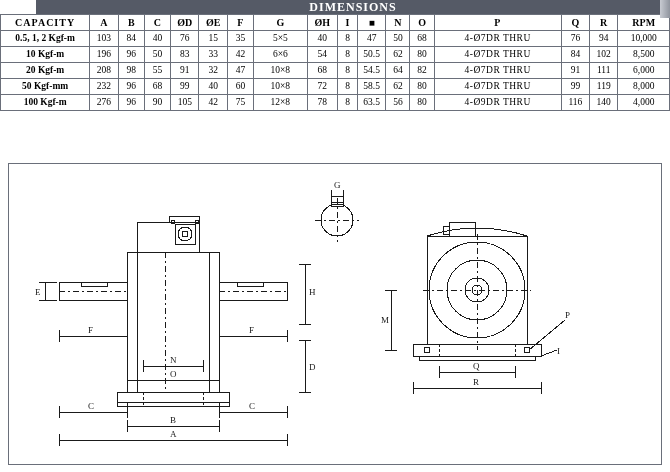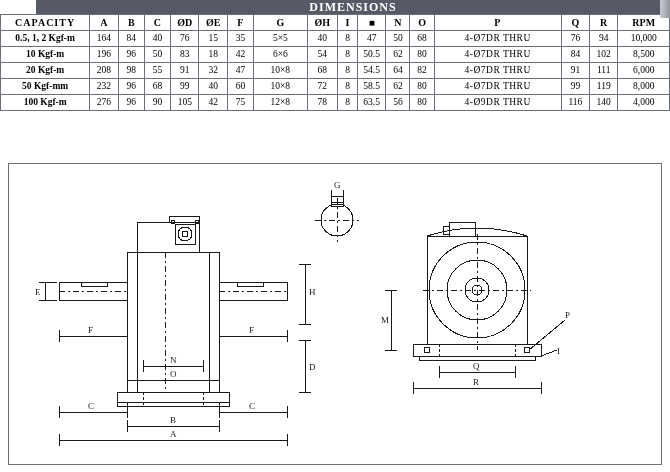--- a/index.html
+++ b/index.html
@@ -92,21 +92,21 @@
       <th class="c-o">O</th>
       <th class="p c-pp">P</th>
       <th class="c-q">Q</th>
       <th class="c-r">R</th>
       <th class="c-rpm">RPM</th>
     </tr>
   </thead>
   <tbody>
     <tr>
       <td class="cap">0.5, 1, 2 Kgf-m</td>
-      <td>164</td>
+      <td>103</td>
       <td>84</td>
       <td>40</td>
       <td>76</td>
       <td>15</td>
       <td>35</td>
       <td>5×5</td>
       <td>40</td>
       <td>8</td>
       <td>47</td>
       <td>50</td>
@@ -115,21 +115,21 @@
       <td>76</td>
       <td>94</td>
       <td>10,000</td>
     </tr>
     <tr>
       <td class="cap">10 Kgf-m</td>
       <td>196</td>
       <td>96</td>
       <td>50</td>
       <td>83</td>
-      <td>18</td>
+      <td>33</td>
       <td>42</td>
       <td>6×6</td>
       <td>54</td>
       <td>8</td>
       <td>50.5</td>
       <td>62</td>
       <td>80</td>
       <td class="p">4-Ø7DR THRU</td>
       <td>84</td>
       <td>102</td>

